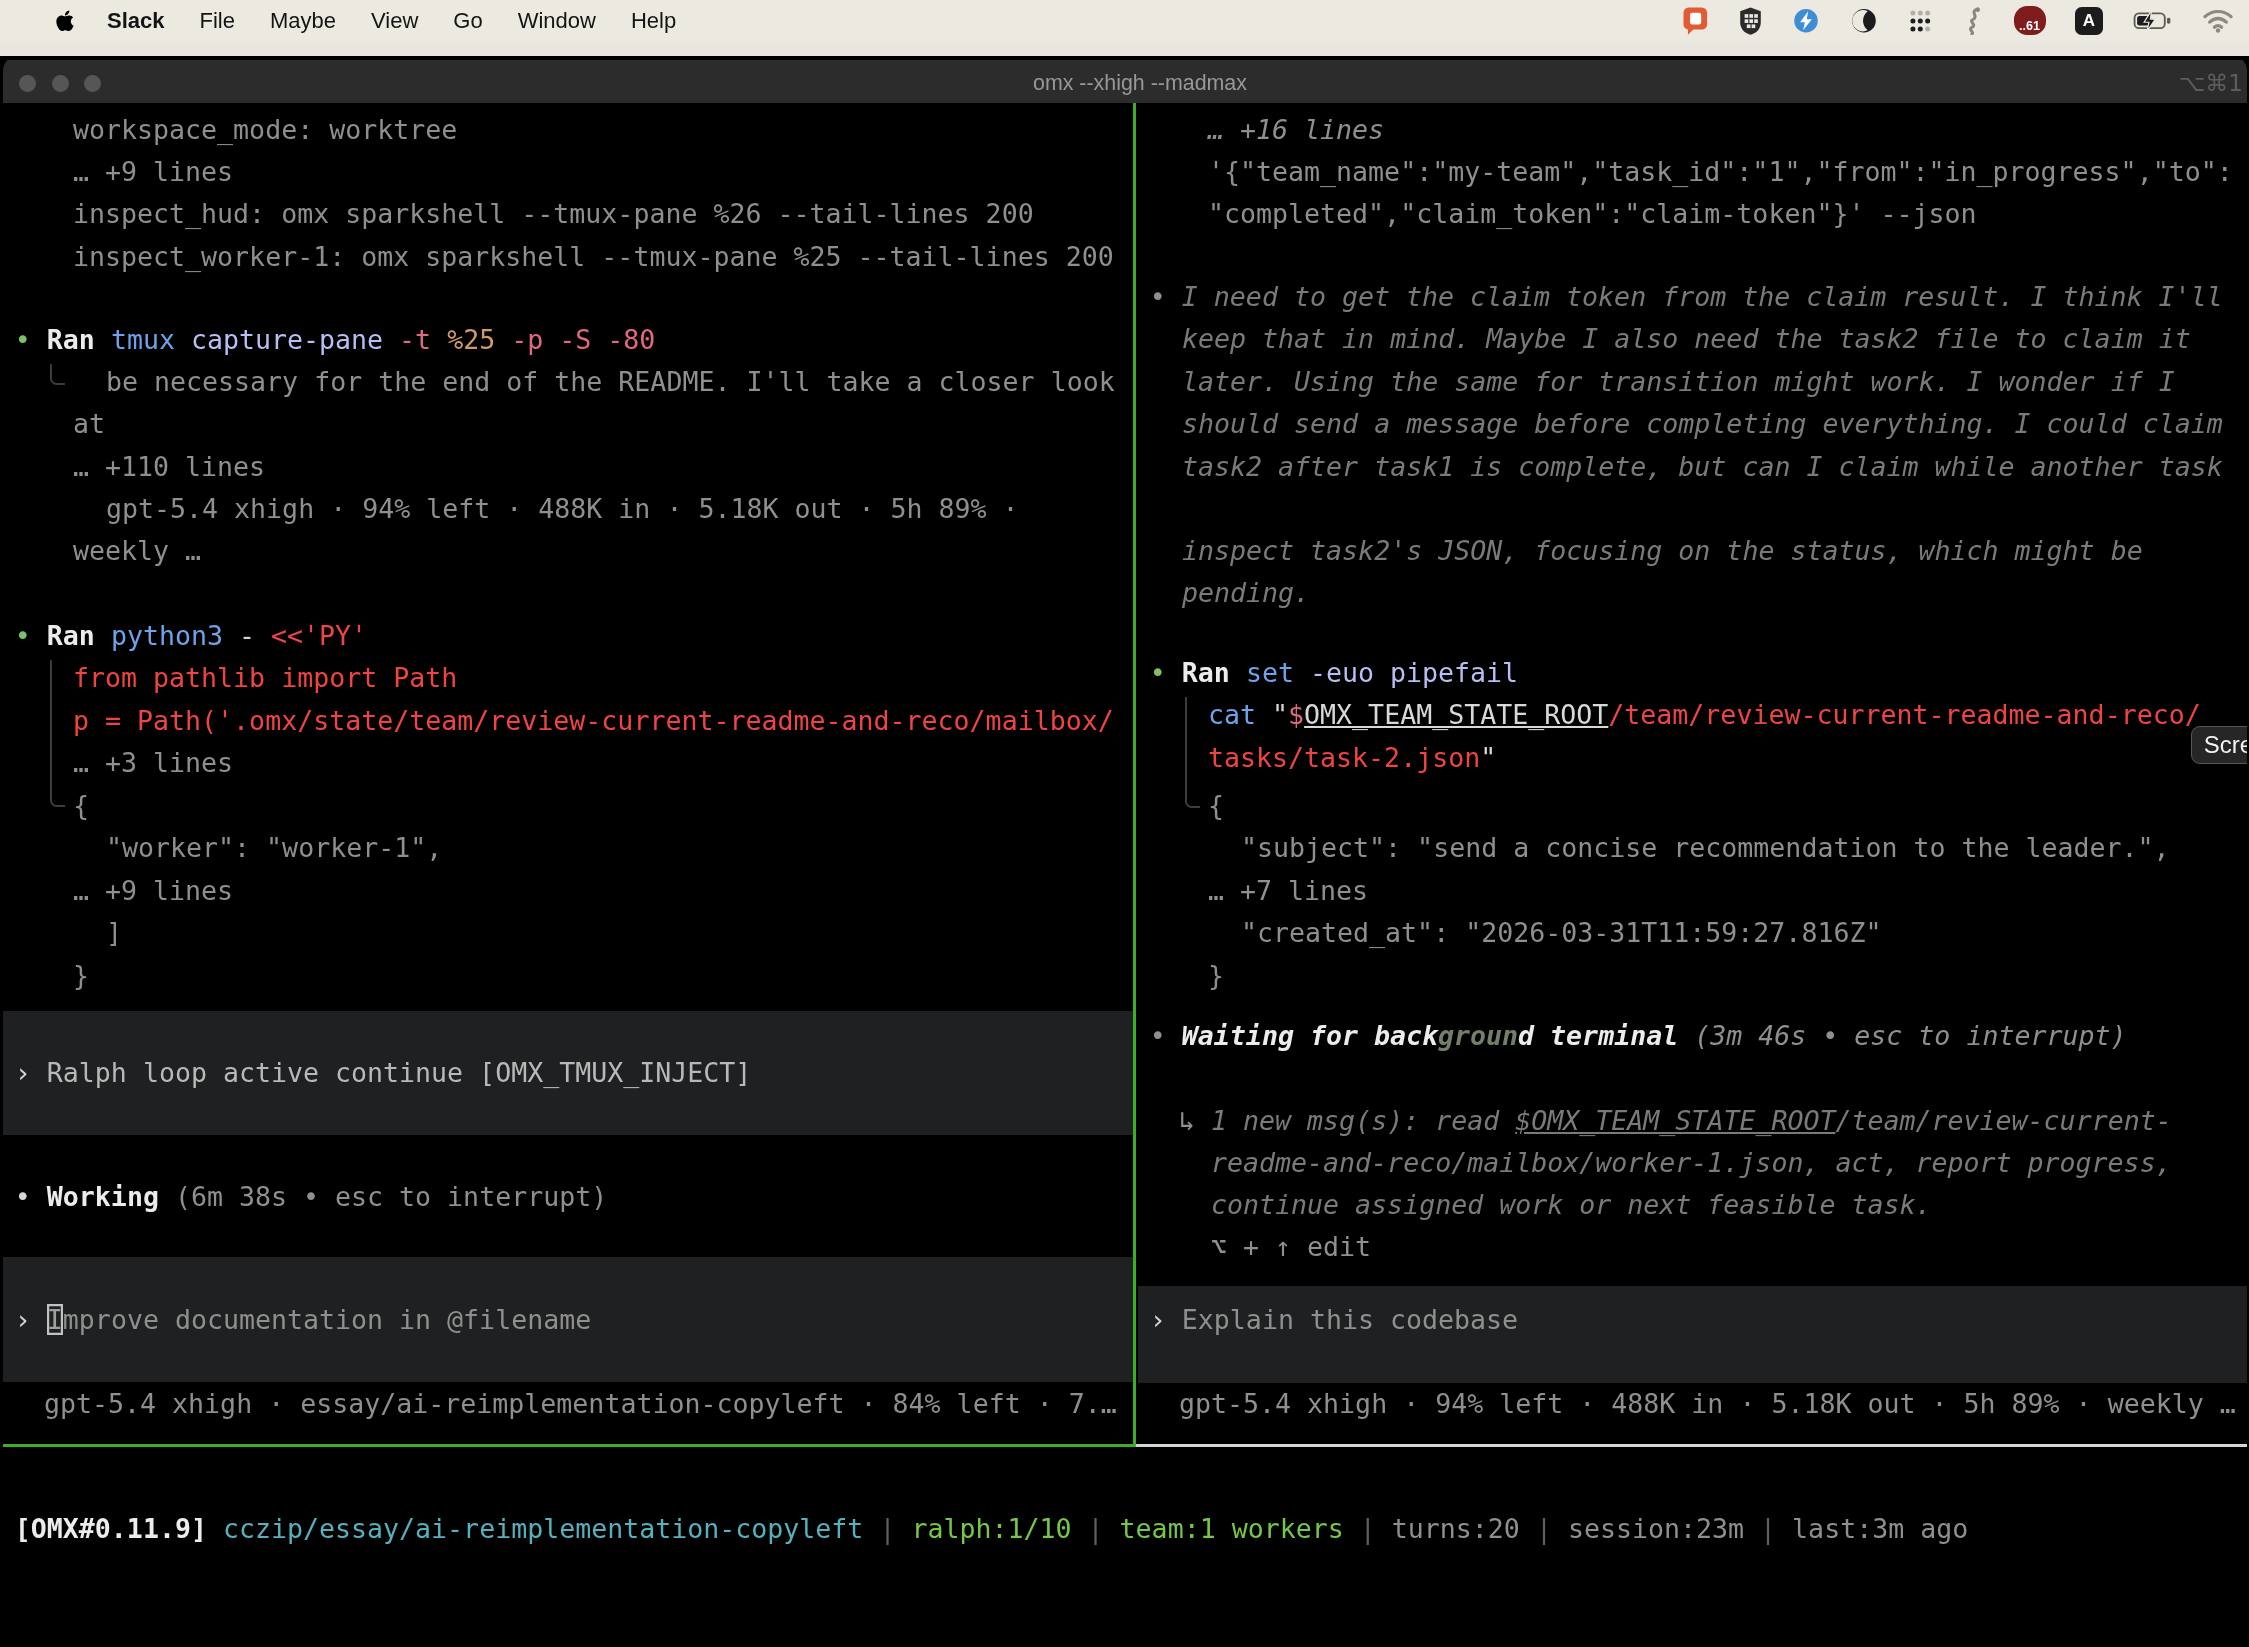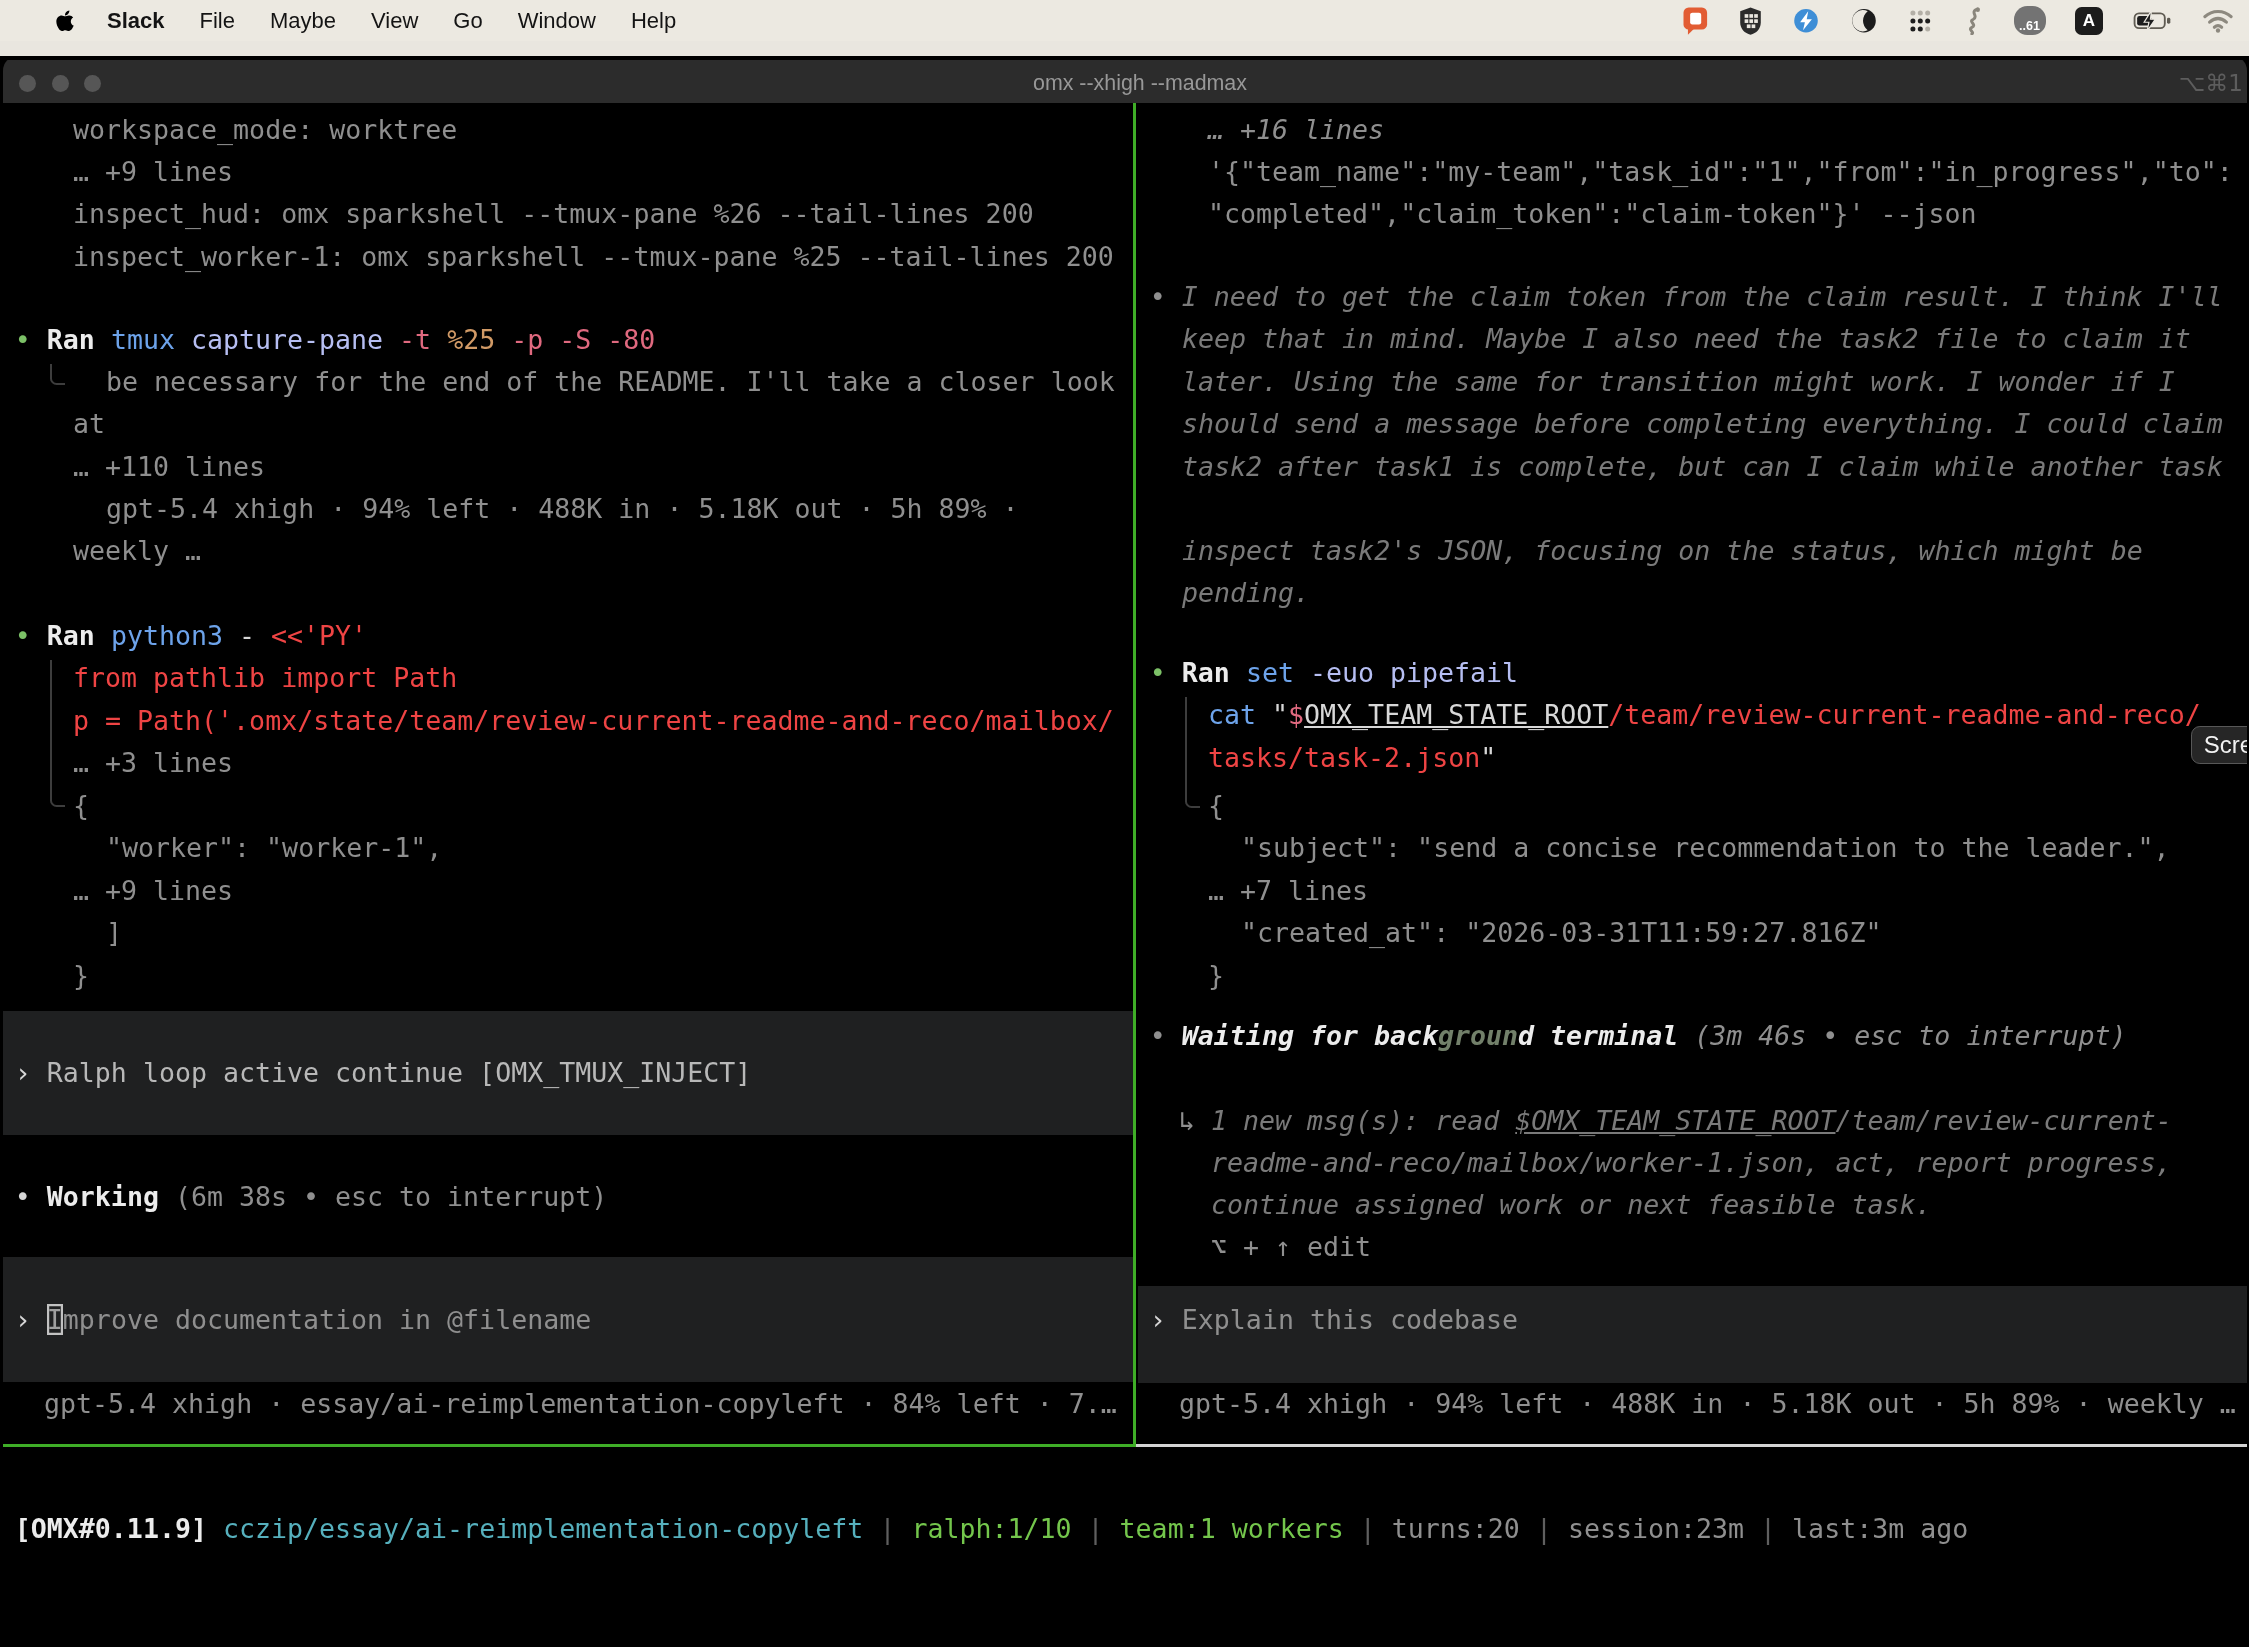--- a/index.html
+++ b/index.html
@@ -8,21 +8,21 @@
   
   .desktop-strip{position:absolute;top:0;left:0;right:0;height:56px;background:#e9e6df;}
   .menubar{position:absolute;top:0;left:0;right:0;height:41px;background:#ece9e1;
            display:flex;align-items:center;box-sizing:border-box;padding:0 16px 0 55px;
            font-family:"Liberation Sans","DejaVu Sans",sans-serif;font-size:22px;color:#141414;}
   .apple-wrap{display:flex;align-items:center;margin-right:32px;}
   .menu-items{display:flex;gap:35px;align-items:center;}
   .menu-items .app-name{font-weight:bold;}
   .mb-right{margin-left:auto;display:flex;align-items:center;gap:29.5px;}
   .mb-ic{display:flex;align-items:center;justify-content:center;}
-  .badge-61{width:32px;height:29.5px;background:#737373;border-radius:13.3px;color:#fff;
+  .badge-61{width:32px;height:29.5px;background:#7f1d1d;border-radius:13.3px;color:#fff;
             display:flex;align-items:flex-end;justify-content:center;font-size:12.5px;
             font-weight:bold;padding-bottom:2.2px;box-sizing:border-box;}
   .input-a{width:28px;height:28px;background:#1c1c1c;border-radius:6.6px;color:#fff;
            display:flex;align-items:center;justify-content:center;font-size:17px;font-weight:bold;}
   
   .window{position:absolute;left:3px;top:56px;width:2244px;height:1575px;background:#000;
           border-radius:14.8px;overflow:hidden;}
   .titlebar{position:absolute;top:4px;left:0;width:100%;height:47px;background:#2c2c2c;padding-left:30px;}
   .lights{position:absolute;left:16px;top:14.8px;display:flex;gap:15.5px;}
   .light{width:17px;height:17px;border-radius:50%;background:#565656;}

